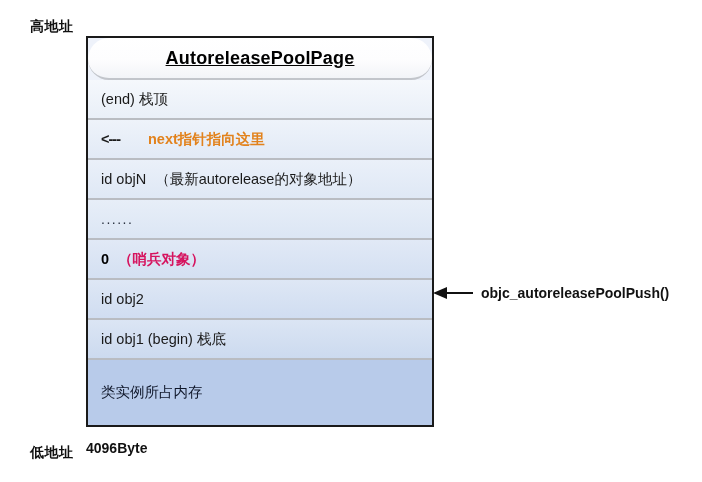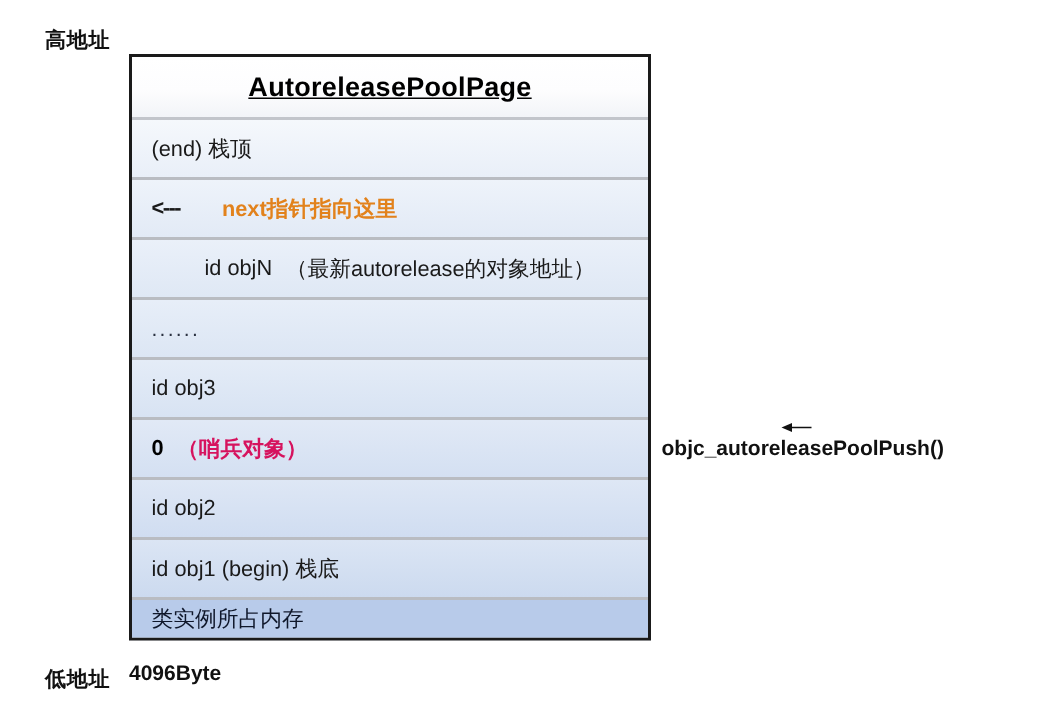--- a/index.html
+++ b/index.html
@@ -55,33 +55,34 @@
   }
   .row:last-child { border-bottom: none; }
 
   
   .row.header {
     flex: 0 0 42px;
     justify-content: center;
     padding-left: 0;
     background: linear-gradient(to bottom, #ffffff 0%, #fdfdfe 55%, #f2f4f8 100%);
     border-bottom: 2px solid #c2c5cb;
+    border-radius: 21px;
   }
   .header-title {
     font-size: 18px;
     font-weight: bold;
     text-decoration: underline;
     color: #000000;
     letter-spacing: 0.2px;
   }
 
   
   .row.r1 { flex: 0 0 40px; background: linear-gradient(to bottom, #f5f8fc 0%, #e9eff8 100%); }
   .row.r2 { flex: 0 0 40px; background: linear-gradient(to bottom, #eef3fa 0%, #e2eaf6 100%); }
-  .row.r3 { flex: 0 0 40px; background: linear-gradient(to bottom, #eaf0f9 0%, #dfe8f5 100%); justify-content: center; }
+  .row.r3 { flex: 0 0 40px; background: linear-gradient(to bottom, #eaf0f9 0%, #dfe8f5 100%); }
   .row.r4 { flex: 0 0 40px; background: linear-gradient(to bottom, #e7eef8 0%, #dce6f4 100%); }
   .row.r5 { flex: 0 0 40px; background: linear-gradient(to bottom, #e4ecf7 0%, #d8e3f3 100%); }
   .row.r6 { flex: 0 0 40px; background: linear-gradient(to bottom, #e1e9f6 0%, #d4e0f2 100%); }
   .row.r7 { flex: 0 0 40px; background: linear-gradient(to bottom, #dee7f5 0%, #d0ddf1 100%); }
   .row.r8 { flex: 0 0 40px; background: linear-gradient(to bottom, #dbe5f4 0%, #ccdaef 100%); }
   .row.r9 {
     flex: 1 1 auto;
     background: #b8cbea;
     border-bottom: none;
   }
@@ -96,21 +97,20 @@
   .dots { letter-spacing: 1.5px; color: #2a3140; font-size: 14px; }
 
   
   #push-callout {
     position: absolute;
     left: 433px;
     top: 280px;
     height: 26px;
     display: flex;
     align-items: center;
-    flex-direction: column;
   }
   #push-arrow {
     display: block;
   }
   #push-label {
     margin-left: 8px;
     font-size: 14px;
     font-weight: bold;
     color: #111111;
     white-space: nowrap;
@@ -151,23 +151,20 @@
   <div class="row r3">
     <span class="txt-dark">id objN</span>
       <span class="gap"></span>
       <span class="txt-dark">（最新autorelease的对象地址）</span>
   </div>
 
   <div class="row r4">
     <span class="dots">......</span>
   </div>
 
-  <div class="row r5">
-    <span class="txt-dark">id obj3</span>
-  </div>
 
   <div class="row r6">
     <span class="txt-bold">0</span>
       <span class="gap"></span>
       <span class="txt-red">（哨兵对象）</span>
   </div>
 
   <div class="row r7">
     <span class="txt-dark">id obj2</span>
   </div>

